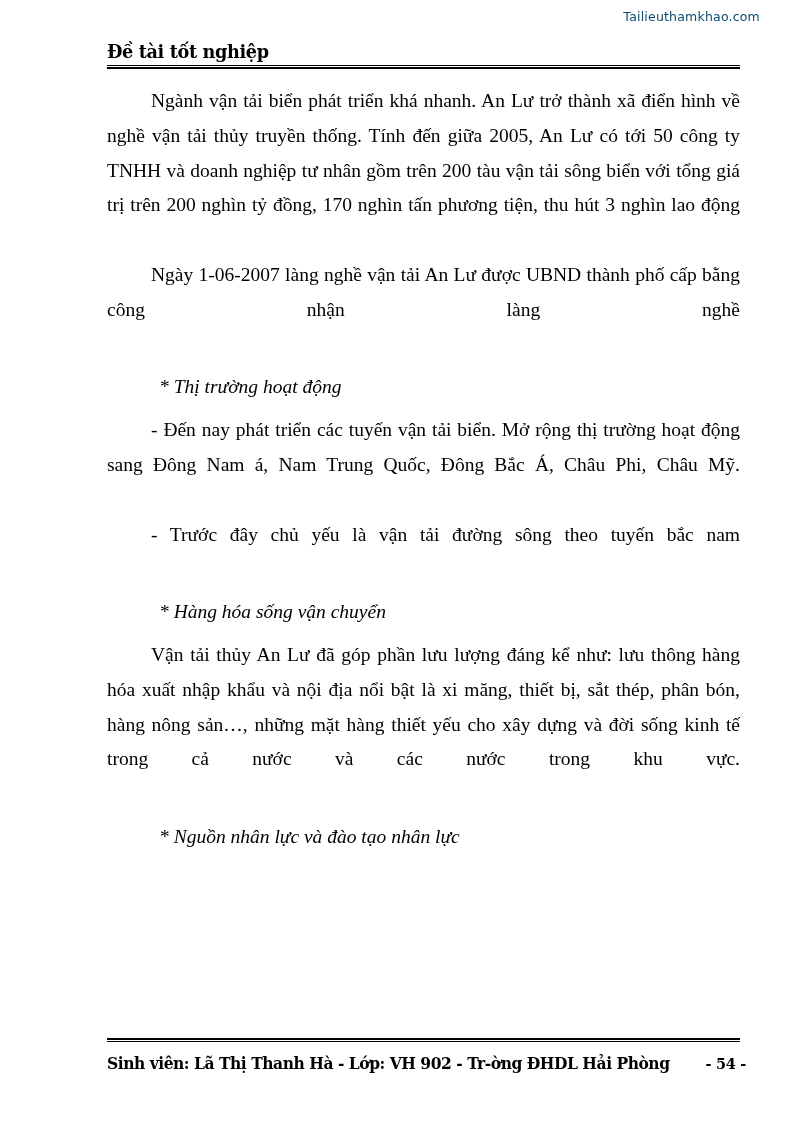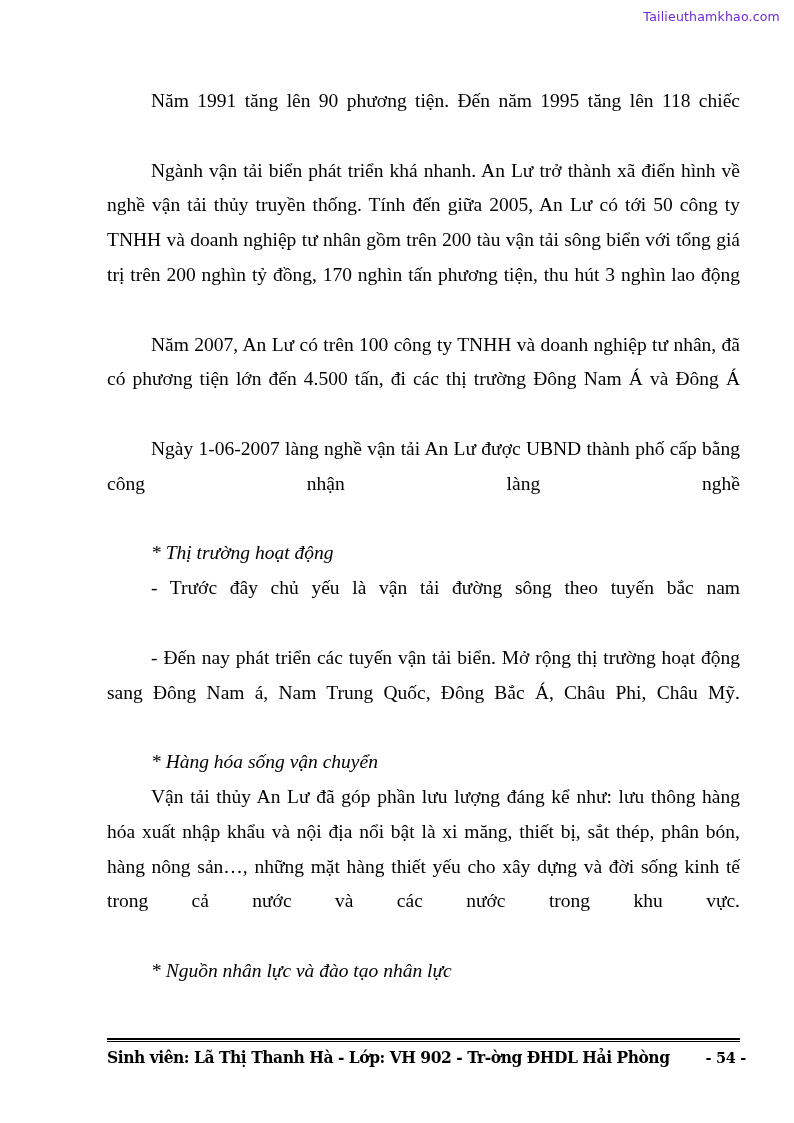--- a/index.html
+++ b/index.html
@@ -15,25 +15,25 @@
     overflow: hidden;
     font-family: "Liberation Serif", "DejaVu Serif", serif;
     color: #000000;
     box-sizing: border-box;
   }
 
   
   .watermark {
     position: absolute;
     top: 9px;
-    right: 14px;
+    right: 34px;
     font-family: "DejaVu Sans", "Liberation Sans", sans-serif;
     font-size: 12.5px;
     letter-spacing: 0.2px;
-    color: #6d28d9;
+    color: #0c4a6e;
     white-space: nowrap;
   }
 
   
   .header {
     position: absolute;
     top: 40px;
     left: 107px;
     width: 633px;
   }
@@ -73,21 +73,21 @@
     margin: 0;
     padding: 0;
     font-size: 19.5px;
     line-height: 34.8px;
     text-align: justify;
     text-justify: inter-word;
     text-indent: 44px;
     hyphens: none;
   }
   p.heading-ital {
-    margin: 0;
+    margin: 8px;
     padding: 0;
     font-size: 19.5px;
     line-height: 34.8px;
     text-indent: 44px;
     font-style: italic;
     text-align: left;
   }
   p.dash {
     margin: 0;
     padding: 0;
@@ -120,21 +120,21 @@
   .rule-double-footer::after {
     content: "";
     display: block;
     margin-top: 1px;
     height: 1px;
     background: #000;
   }
   .footer-row {
     display: flex;
     align-items: baseline;
-    margin-top: 6px;
+    margin-top: 12px;
     font-family: "DejaVu Serif", "Liberation Serif", serif;
     font-size: 16.5px;
     font-weight: 700;
     letter-spacing: -0.5px;
     white-space: nowrap;
   }
   .footer-left {
     transform: scaleX(0.94);
     transform-origin: left center;
   }
@@ -146,29 +146,31 @@
     padding-right: 72px;
   }
 </style>
 </head>
 <body>
 
 <div class="page">
 
   <div class="watermark">Tailieuthamkhao.com</div>
 
+  <div class="header">
+    <div class="header-title">Đề tài tốt nghiệp</div>
+    <div class="rule-double"></div>
+  </div>
 
   <div class="body-area">
-      <p class="para">Năm 1991 tăng lên 90 phương tiện. Đến năm 1995 tăng lên 118 chiếc</p>
       <p class="para">Ngành vận tải biển phát triển khá nhanh. An Lư trở thành xã điển hình về nghề vận tải thủy truyền thống. Tính đến giữa 2005, An Lư có tới 50 công ty TNHH và doanh nghiệp tư nhân gồm trên 200 tàu vận tải sông biển với tổng giá trị trên 200 nghìn tỷ đồng, 170 nghìn tấn phương tiện, thu hút 3 nghìn lao động</p>
-      <p class="para">Năm 2007, An Lư có trên 100 công ty TNHH và doanh nghiệp tư nhân, đã có phương tiện lớn đến 4.500 tấn, đi các thị trường Đông Nam Á và Đông Á</p>
       <p class="para">Ngày 1-06-2007 làng nghề vận tải An Lư được UBND thành phố cấp bằng công nhận làng nghề</p>
       <p class="heading-ital">* Thị trường hoạt động</p>
+      <p class="dash">- Đến nay phát triển các tuyến vận tải biển. Mở rộng thị trường hoạt động sang Đông Nam á, Nam Trung Quốc, Đông Bắc Á, Châu Phi, Châu Mỹ.</p>
       <p class="dash">- Trước đây chủ yếu là vận tải đường sông theo tuyến bắc nam</p>
-      <p class="dash">- Đến nay phát triển các tuyến vận tải biển. Mở rộng thị trường hoạt động sang Đông Nam á, Nam Trung Quốc, Đông Bắc Á, Châu Phi, Châu Mỹ.</p>
       <p class="heading-ital">* Hàng hóa sống vận chuyển</p>
       <p class="para">Vận tải thủy An Lư đã góp phần lưu lượng đáng kể như: lưu thông hàng hóa xuất nhập khẩu và nội địa nổi bật là xi măng, thiết bị, sắt thép, phân bón, hàng nông sản…, những mặt hàng thiết yếu cho xây dựng và đời sống kinh tế trong cả nước và các nước trong khu vực.</p>
       <p class="heading-ital">* Nguồn nhân lực và đào tạo nhân lực</p>
     </div>
 
   <div class="footer">
     <div class="rule-double-footer"></div>
     <div class="footer-row">
       <span class="footer-left">Sinh viên: Lã Thị Thanh Hà - Lớp: VH 902 - Tr-ờng ĐHDL Hải Phòng</span>
       <span class="footer-page">- 54 -</span>

